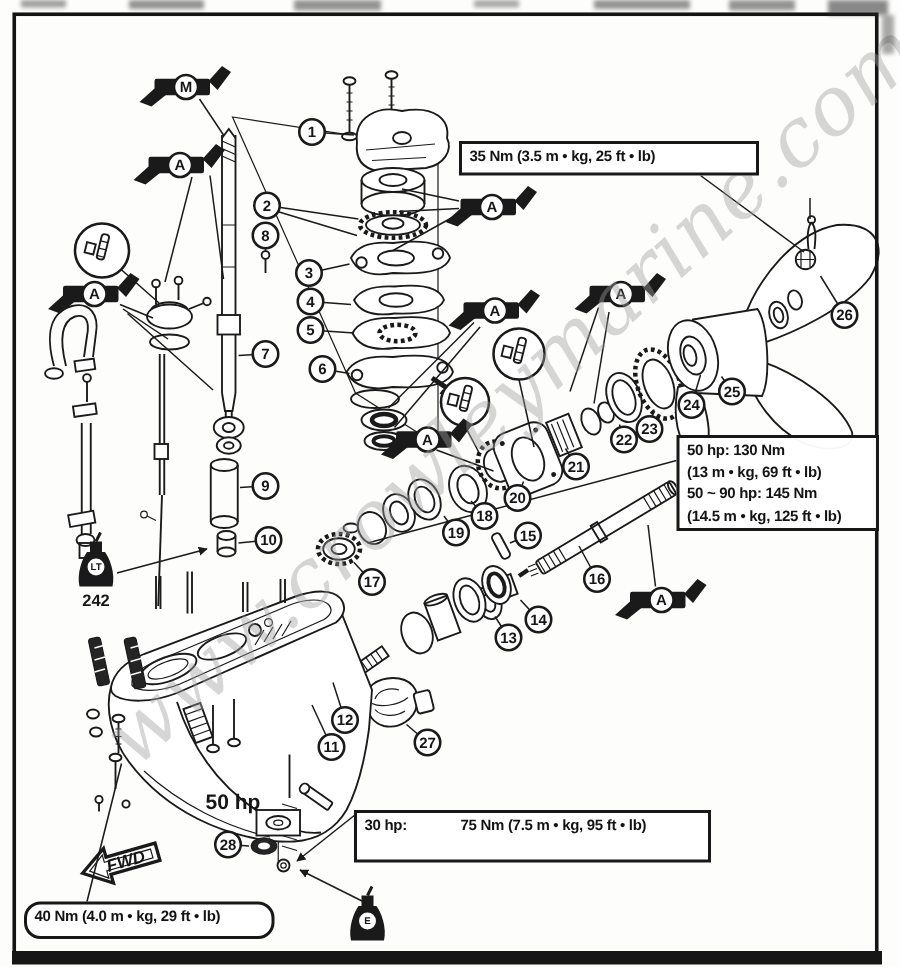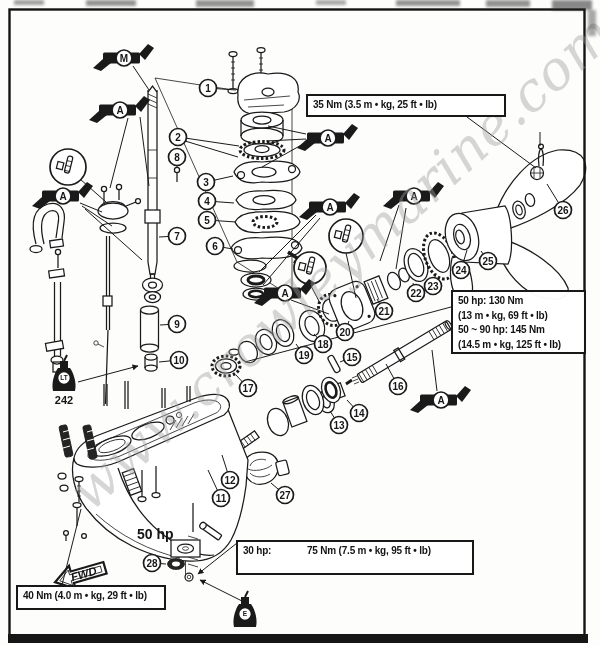--- a/index.html
+++ b/index.html
@@ -603,21 +603,21 @@
         <div>(13 m • kg, 69 ft • lb)</div>
         <div>50 ~ 90 hp: 145 Nm</div>
         <div>(14.5 m • kg, 125 ft • lb)</div>
       </div>
       <div class="tq" style="left: 236px; top: 540px; width: 238px; height: 35px;">
         <div class="row">
           <span class="lbl">30 hp:</span>
           <span>75 Nm (7.5 m • kg, 95 ft • lb)</span>
         </div>
       </div>
-      <div class="tq" style="left: 16px; top: 585px; width: 150px; height: 25px;">
+      <div class="tq" style="left: 16px; top: 601px; width: 167px; height: 25px; border-radius: 11px;">
         <div>40 Nm (4.0 m • kg, 29 ft • lb)</div>
       </div>
     </div>
 
   <div class="smudge" style="left:14px;top:0;width:30px;height:5px;opacity:.45"></div>
   <div class="smudge" style="left:86px;top:0;width:50px;height:6px;opacity:.5"></div>
   <div class="smudge" style="left:196px;top:0;width:58px;height:7px;opacity:.5"></div>
   <div class="smudge" style="left:316px;top:0;width:30px;height:5px;opacity:.4"></div>
   <div class="smudge" style="left:396px;top:0;width:64px;height:6px;opacity:.5"></div>
   <div class="smudge" style="left:486px;top:0;width:44px;height:7px;opacity:.5"></div>

